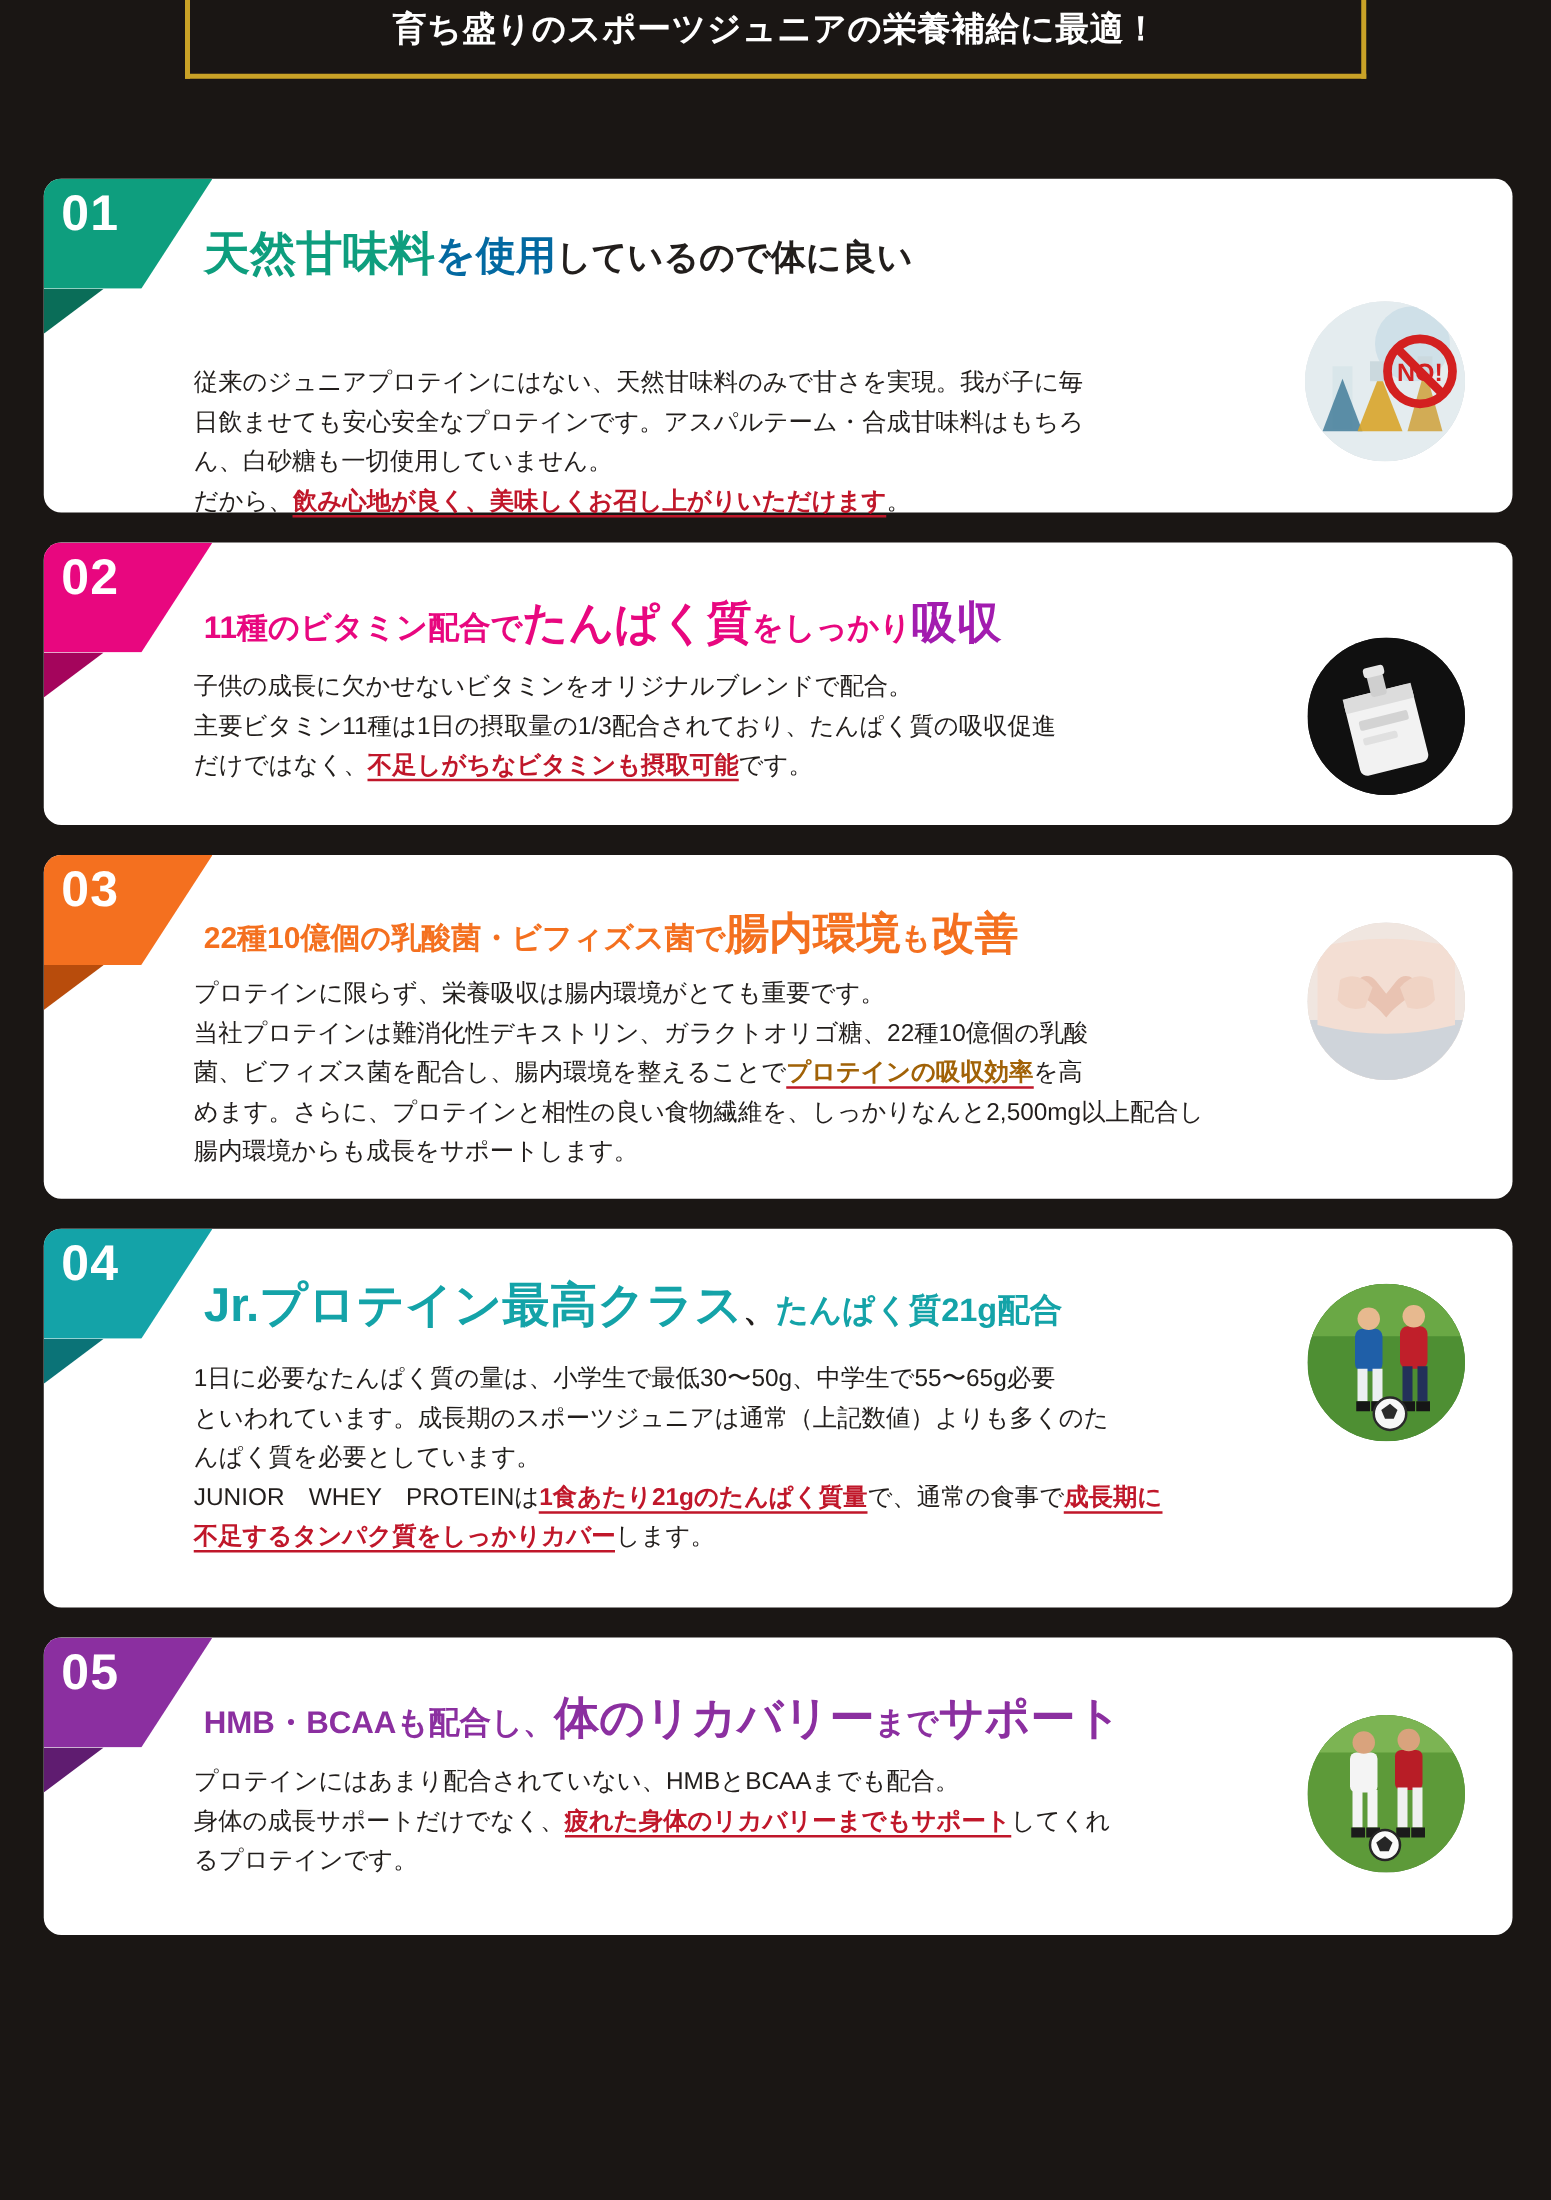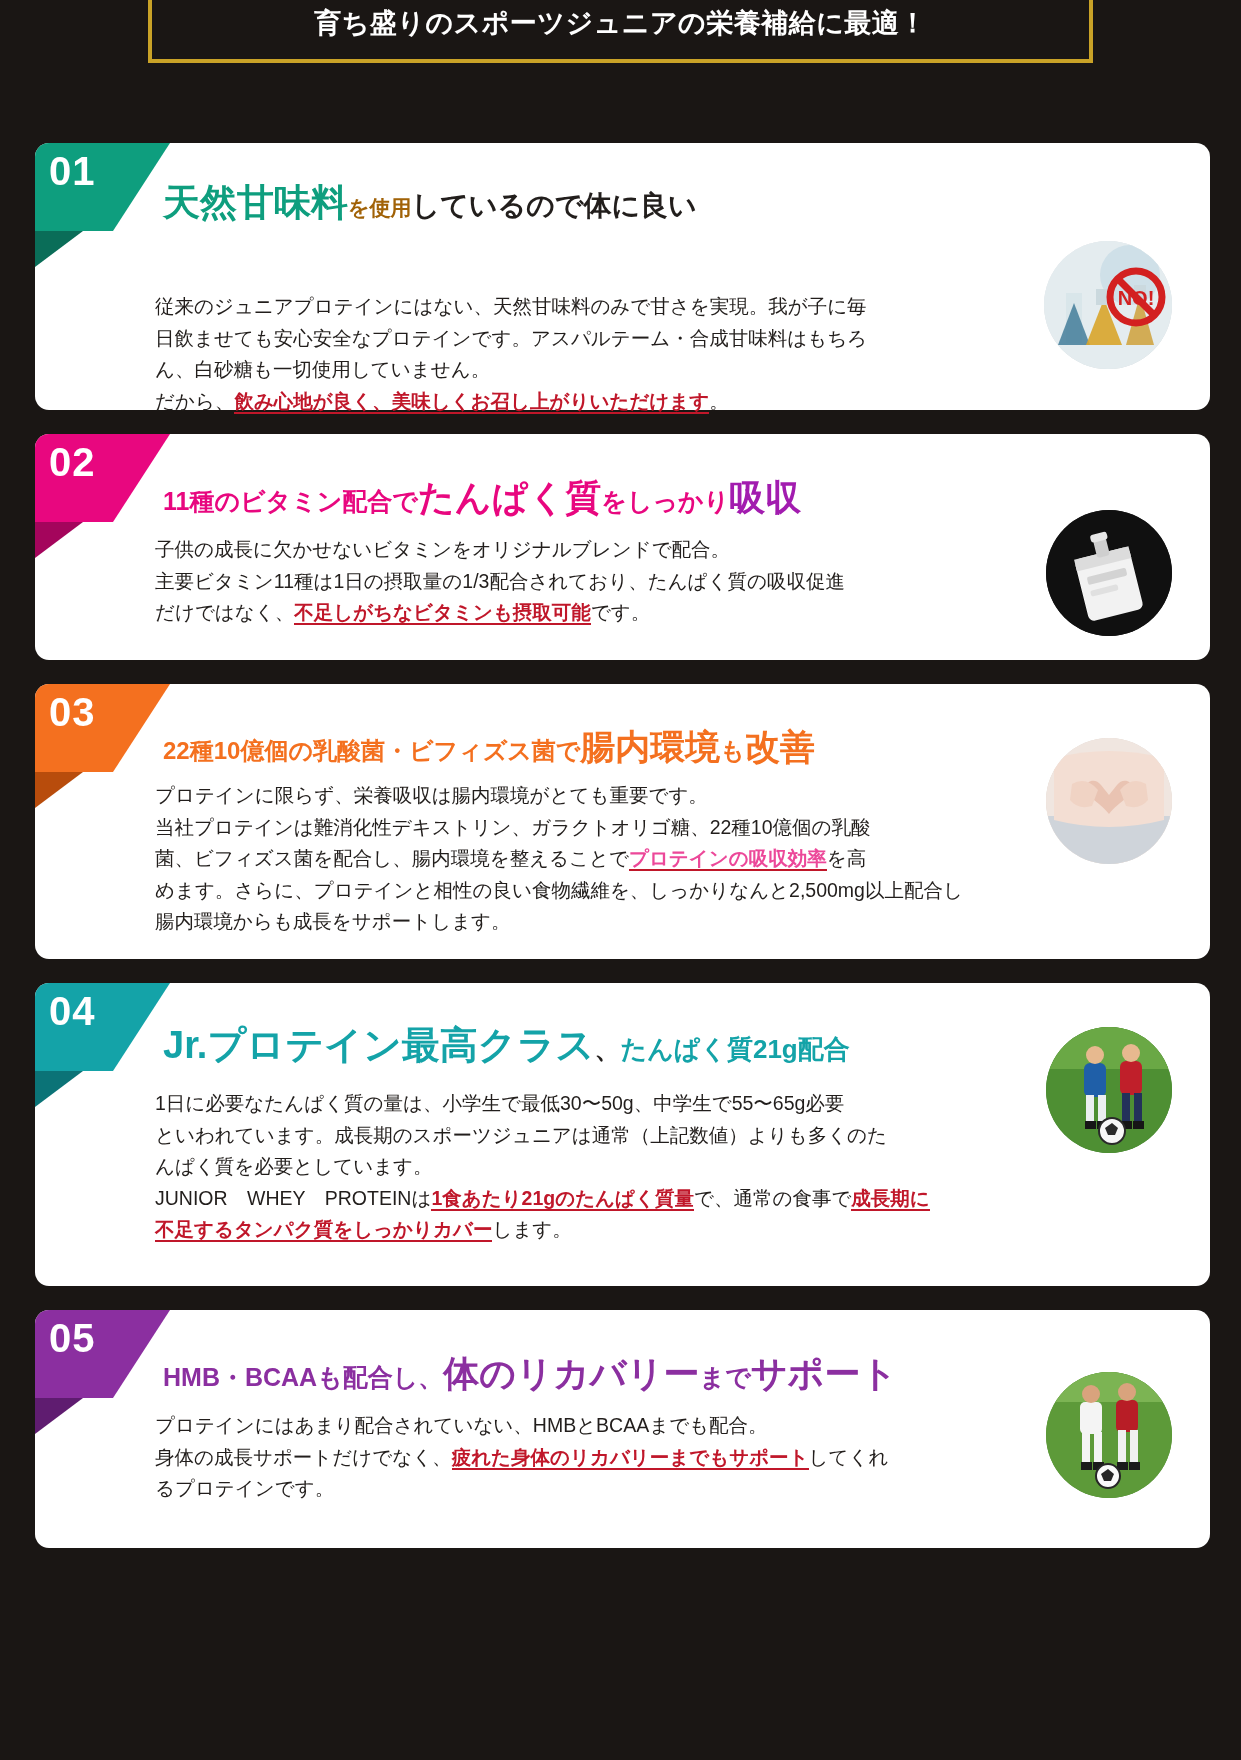--- a/index.html
+++ b/index.html
@@ -63,21 +63,21 @@
     left:120px;
     font-size:19.5px;
     color:#221e1c;
     line-height:1.62;
   }
   .card-body .u-red{
     color:#c0172a;font-weight:bold;
     border-bottom:2px solid #c0172a;
   }
   .card-body .u-green{
-    color:#ec4899;font-weight:bold;
+    color:#a16207;font-weight:bold;
     border-bottom:2px solid #c0172a;
   }
   .photo{
     position:absolute;
     border-radius:50%;
     overflow:hidden;
     background:#e9e9e9;
   }
   
   .ph-inner{position:absolute;inset:0;}
@@ -101,21 +101,21 @@
     <svg class="shape" viewBox="0 0 135 88" preserveAspectRatio="none">
       <polygon points="0,0 135,0 78,88 0,88" fill="#0e9e7e"></polygon>
     </svg>
     <div class="num">01</div>
   </div>
   <svg style="position:absolute;top:88px;left:0;width:48px;height:36px;" viewBox="0 0 48 36">
     <polygon points="0,0 48,0 0,36" fill="#0a6d58"></polygon>
   </svg>
 
   <div class="card-title" style="top:40px;">
-    <span class="title-t" style="color:#0e9e7e;font-size:37px;">天然甘味料</span><span style="color:#a16207;font-size:21px;">を使用</span><span style="color:#221e1c;font-size:28px;">しているので体に良い</span>
+    <span class="title-t" style="color:#0e9e7e;font-size:37px;">天然甘味料</span><span style="color:#0369a1;font-size:32px;">を使用</span><span style="color:#221e1c;font-size:28px;">しているので体に良い</span>
   </div>
 
   <div class="card-body" style="top:100px;width:800px;margin-top:48px;">
     <div><span>従来のジュニアプロテインにはない、天然甘味料のみで甘さを実現。我が子に毎</span></div>
     <div><span>日飲ませても安心安全なプロテインです。アスパルテーム・合成甘味料はもちろ</span></div>
     <div><span>ん、白砂糖も一切使用していません。</span></div>
     <div>
       <span>だから、</span><span class="u-red">飲み心地が良く、美味しくお召し上がりいただけます</span><span>。</span>
     </div>
   </div>

